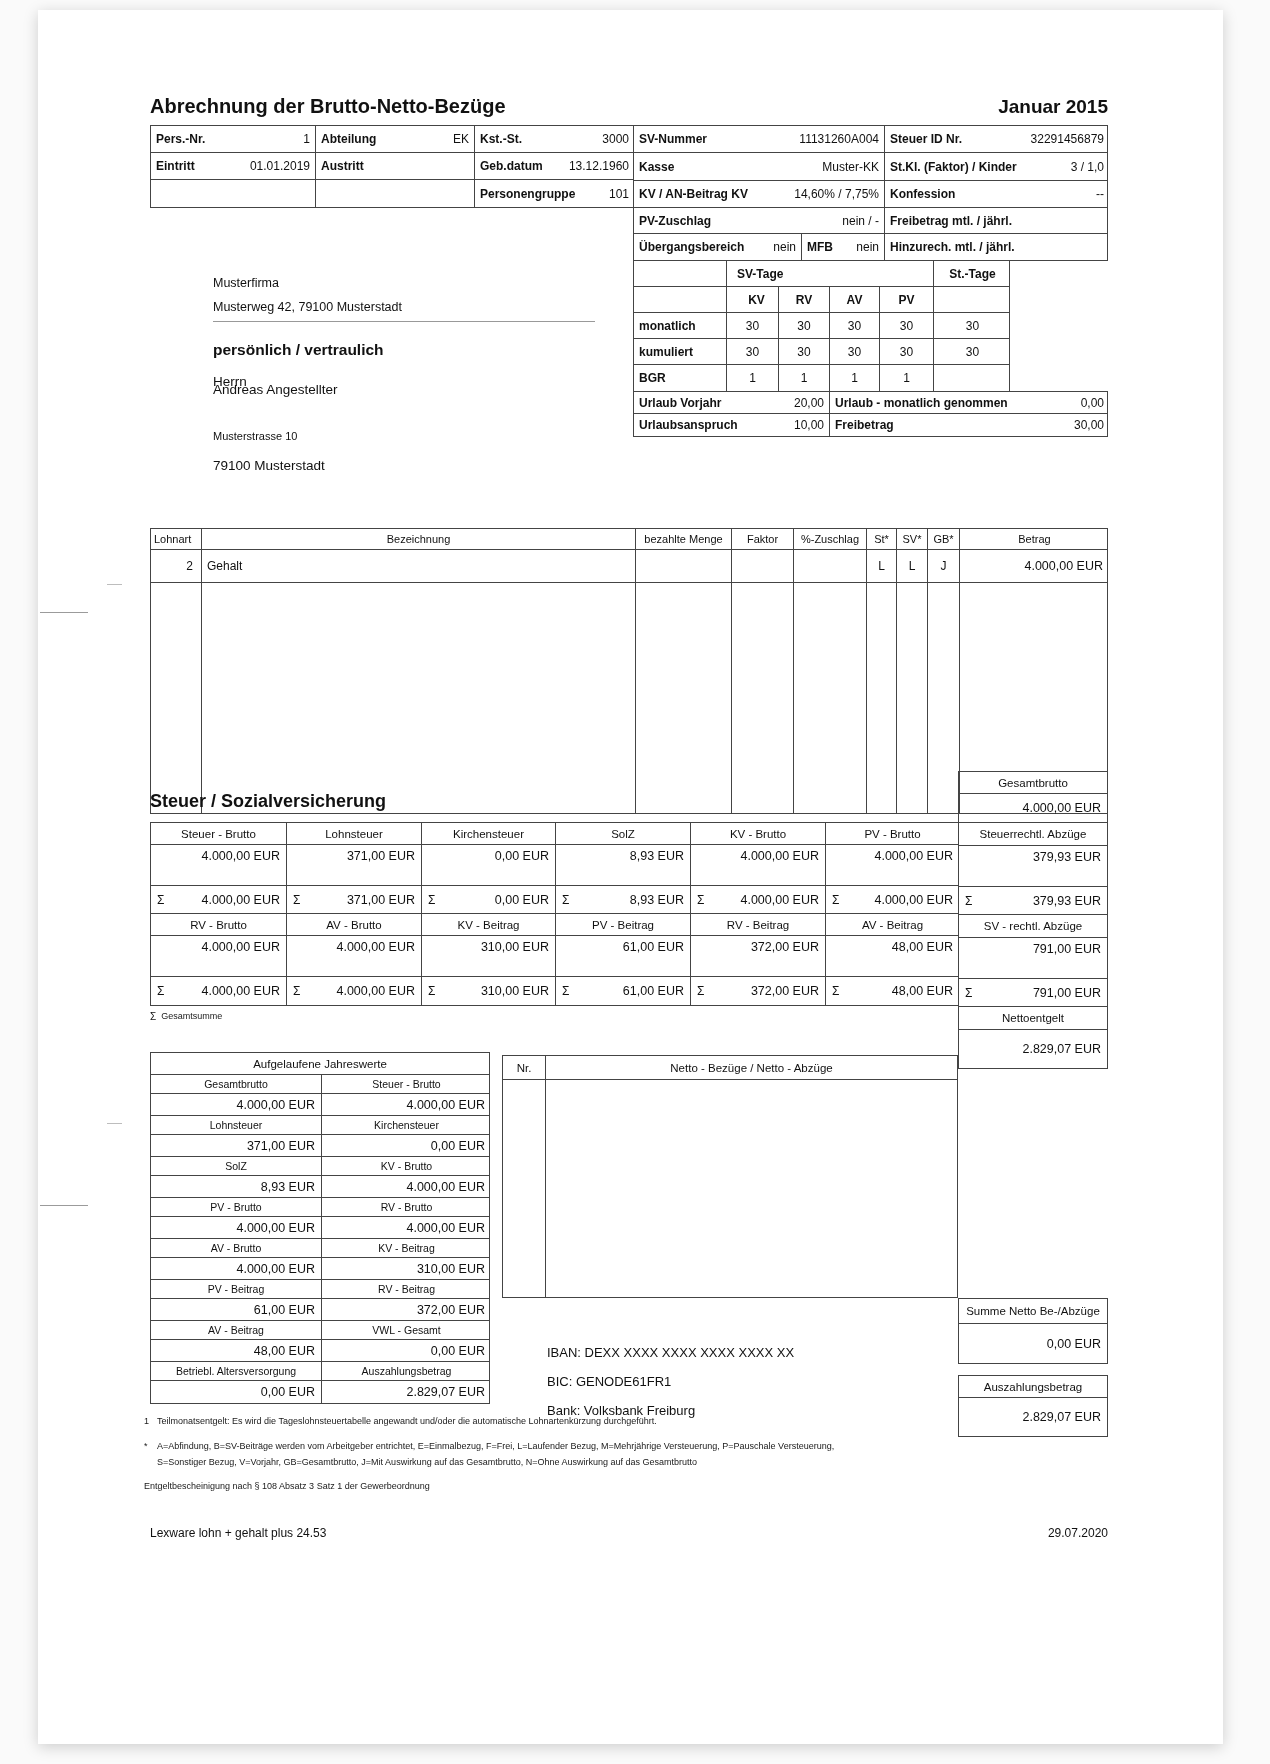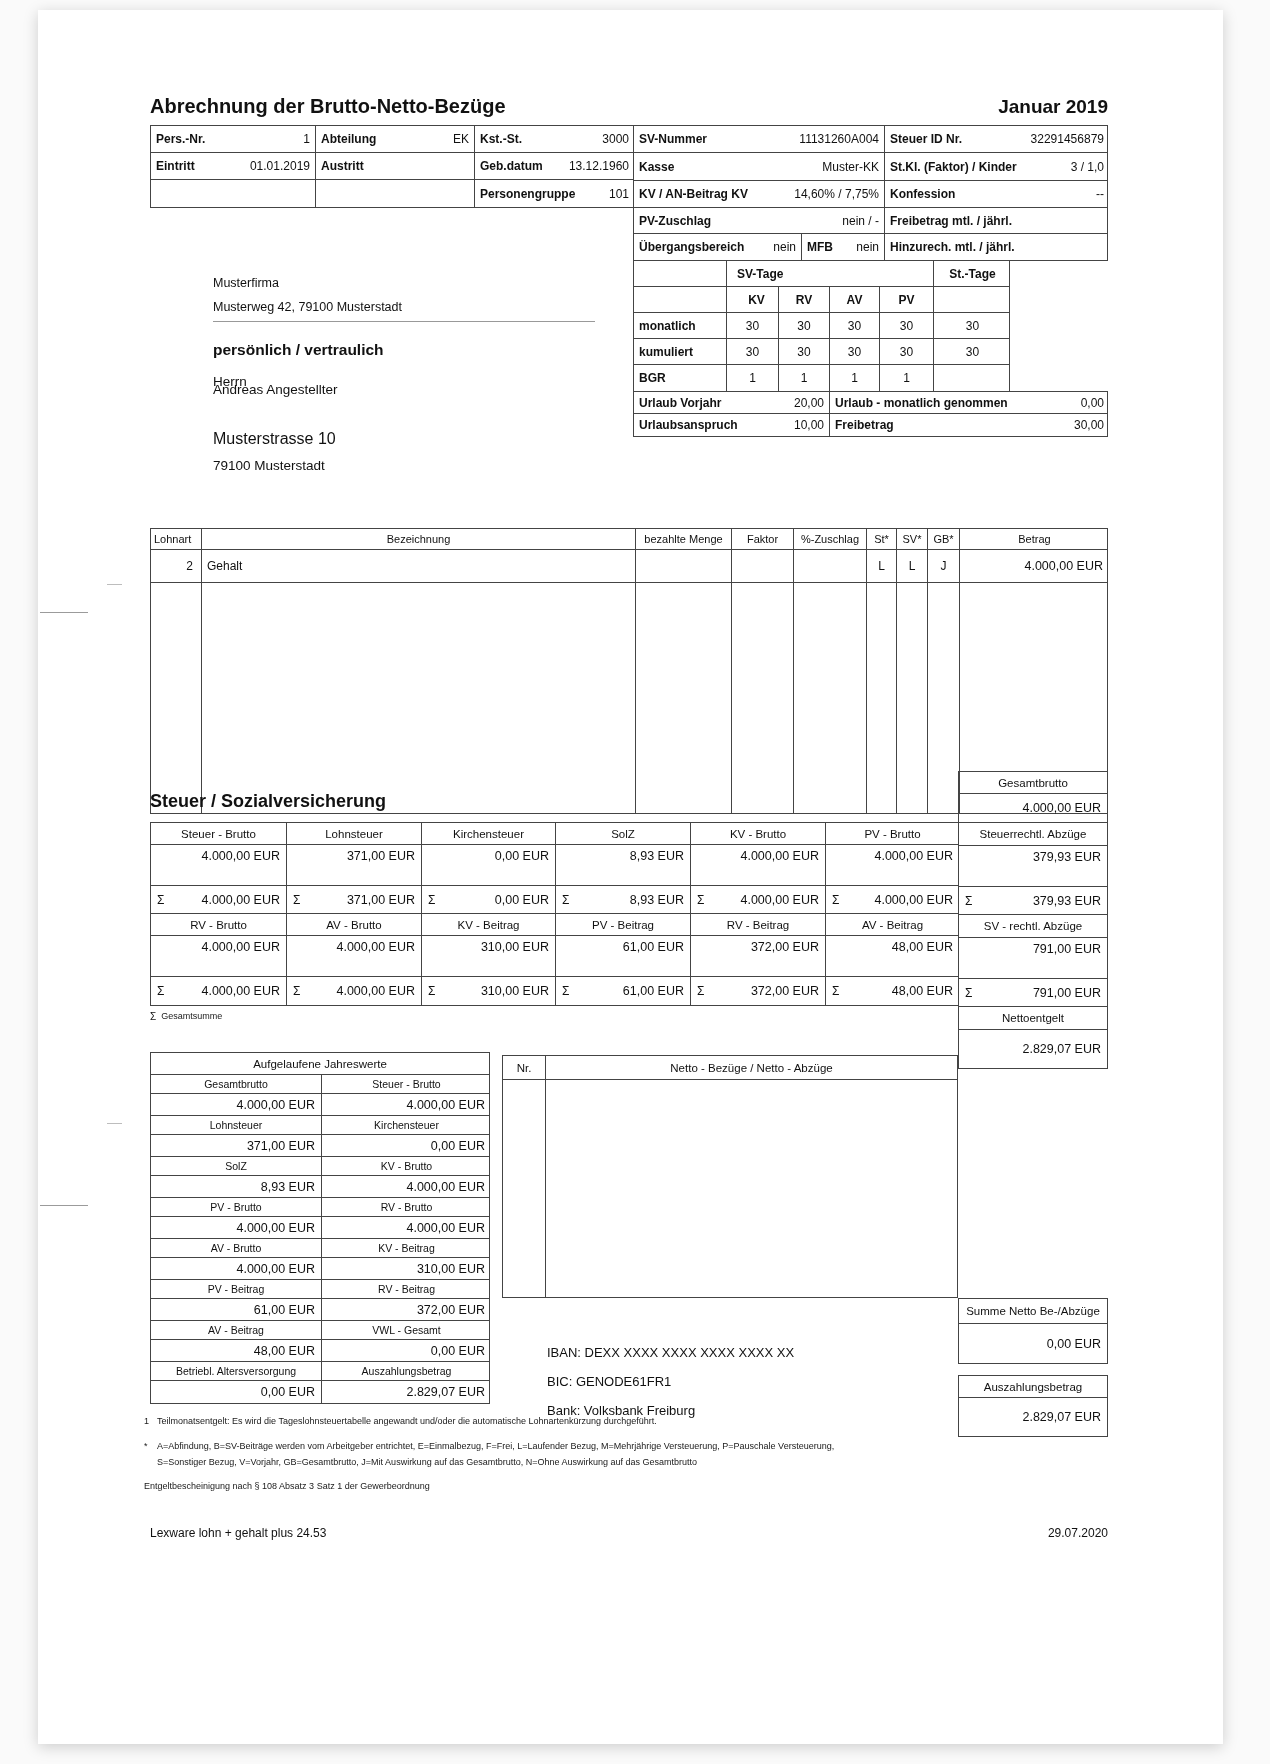--- a/index.html
+++ b/index.html
@@ -39,21 +39,21 @@
 <body>
 
 <div class="pg">
 
   <div class="a dash" style="left:69px;top:574px;width:15px;"></div>
   <div class="a mark" style="left:2px;top:602px;width:48px;"></div>
   <div class="a dash" style="left:69px;top:1113px;width:15px;"></div>
   <div class="a mark" style="left:2px;top:1195px;width:48px;"></div>
 
   <div class="a b" style="left:112px;top:85px;font-size:20px;">Abrechnung der Brutto-Netto-Bezüge</div>
-  <div class="a b" style="left:770px;top:86px;width:300px;text-align:right;font-size:19px;">Januar 2019</div>
+  <div class="a b" style="left:770px;top:86px;width:300px;text-align:right;font-size:19px;">Januar 2015</div>
 
   <div class="a" style="left:112px;top:115px;width:483px;height:83px;border:1px solid #444;border-right:none;">
     <div class="f bb" style="height:27px;">
       <div class="cell lv" style="width:164px;">
         <span class="b">Pers.-Nr.</span>
         <span>1</span>
       </div>
       <div class="cell lv bl" style="width:159px;">
         <span class="b">Abteilung</span>
         <span>EK</span>
@@ -200,21 +200,21 @@
       </div>
     </div>
   </div>
 
   <div class="a" style="left:175px;top:266px;font-size:12.5px;">Musterfirma</div>
   <div class="a" style="left:175px;top:290px;font-size:12.5px;">Musterweg 42, 79100 Musterstadt</div>
   <div class="a" style="left:175px;top:311px;width:382px;height:1px;background:#999;"></div>
   <div class="a b" style="left:175px;top:331px;font-size:15.5px;">persönlich / vertraulich</div>
   <div class="a" style="left:175px;top:364px;font-size:13.5px;">Herrn</div>
   <div class="a" style="left:175px;top:372px;font-size:13.5px;">Andreas Angestellter</div>
-  <div class="a" style="left:175px;top:420px;font-size:16px;">Musterstrasse 10</div>
+  <div class="a" style="left:175px;top:420px;font-size:11px;">Musterstrasse 10</div>
   <div class="a" style="left:175px;top:448px;font-size:13.5px;">79100 Musterstadt</div>
 
   <div class="a bx" style="left:112px;top:518px;width:958px;height:286px;display:flex;flex-direction:column;">
     <div class="f bb" style="height:21px;font-size:11px;">
       <div class="cell" style="width:50px;display:flex;align-items:center;padding-left:3px;">Lohnart</div>
       <div class="cell ct bl" style="width:434px;">Bezeichnung</div>
       <div class="cell ct bl" style="width:96px;">bezahlte Menge</div>
       <div class="cell ct bl" style="width:62px;">Faktor</div>
       <div class="cell ct bl" style="width:73px;">%-Zuschlag</div>
       <div class="cell ct bl" style="width:30px;">St*</div>

